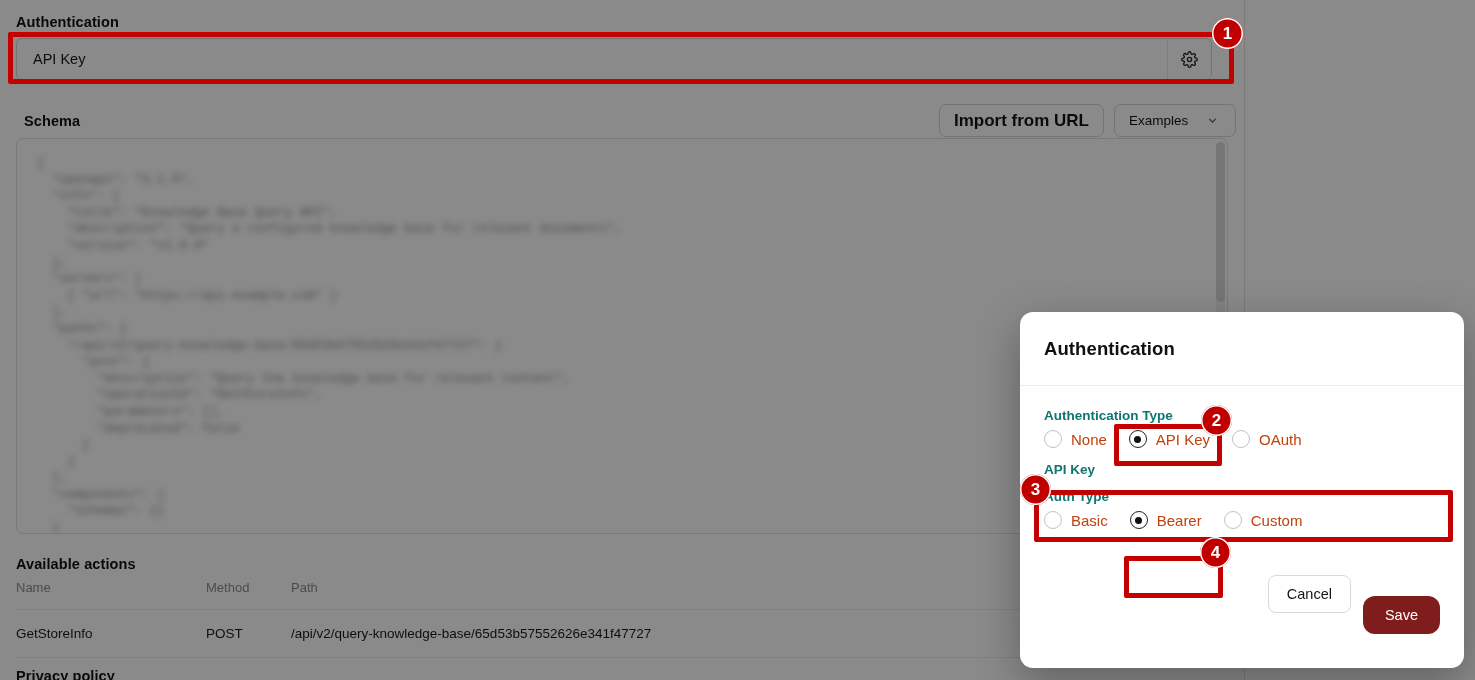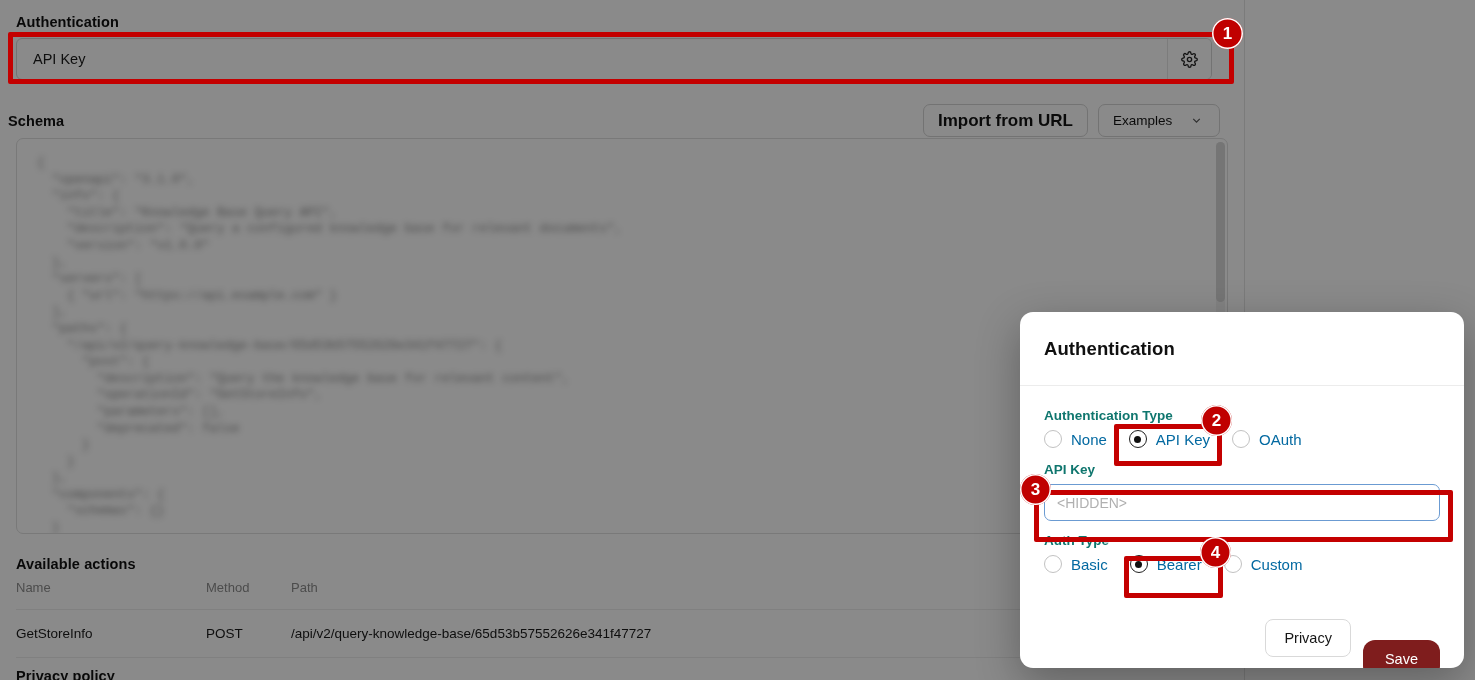--- a/index.html
+++ b/index.html
@@ -67,21 +67,21 @@
     width: 44px; height: 100%;
     display: flex; align-items: center; justify-content: center;
     border-left: 1px solid #e6e6e6;
     background: #ffffff;
     cursor: pointer;
   }
   .gear { width: 17px; height: 17px; display: block; }
 
   
   .schema-head {
-    position: absolute; left: 8px; top: 104px;
+    position: absolute; left: 24px; top: 104px;
     width: 1212px;
     display: flex; align-items: center; justify-content: space-between;
   }
   .schema-actions { display: flex; align-items: center; gap: 10px; }
 
   .btn-outline {
     height: 33px;
     padding: 0 14px;
     border: 1px solid #d4d4d4;
     border-radius: 7px;
@@ -232,21 +232,21 @@
   .rdo.checked { border-color: #202020; }
   .rdo.checked::after {
     content: "";
     position: absolute;
     left: 50%; top: 50%;
     width: 7px; height: 7px;
     margin: -3.5px 0 0 -3.5px;
     border-radius: 50%;
     background: #111111;
   }
-  .rdo-label { font-size: 15px; color: #0369a1; white-space: nowrap; }
+  .rdo-label { font-size: 15px; color: #c2410c; white-space: nowrap; }
 
   .key-group { margin-top: 14px; }
   .key-input {
     width: 100%;
     height: 37px;
     border: 1.4px solid #6b9bd2;
     border-radius: 7px;
     padding: 0 12px;
     font-family: "Liberation Sans", sans-serif;
     font-size: 14px;
@@ -421,21 +421,20 @@
         </label>
         <label class="radio-opt">
           <span class="rdo"></span>
           <span class="rdo-label">OAuth</span>
         </label>
       </div>
     </div>
 
     <div class="group key-group">
       <span class="group-label">API Key</span>
-      <input class="key-input" type="text" placeholder="&lt;HIDDEN&gt;" style="">
     </div>
 
     <div class="group authtype-group">
       <span class="group-label">Auth Type</span>
       <div class="radio-row">
         <label class="radio-opt">
           <span class="rdo"></span>
           <span class="rdo-label">Basic</span>
         </label>
         <label class="radio-opt">
@@ -444,21 +443,21 @@
         </label>
         <label class="radio-opt">
           <span class="rdo"></span>
           <span class="rdo-label">Custom</span>
         </label>
       </div>
     </div>
   </div>
 
   <div class="dialog-footer">
-    <button class="btn-cancel">Privacy</button>
+    <button class="btn-cancel">Cancel</button>
     <button class="btn-save">Save</button>
   </div>
 </div>
 
 <div class="annot-layer">
 
   <div class="hl" style="left:8px; top:32px; width:1226px; height:52px;"></div>
   <div class="badge" style="left:1212px; top:18px;">1</div>
 
   <div class="hl" style="left:1114px; top:424px; width:108px; height:42px;"></div>

